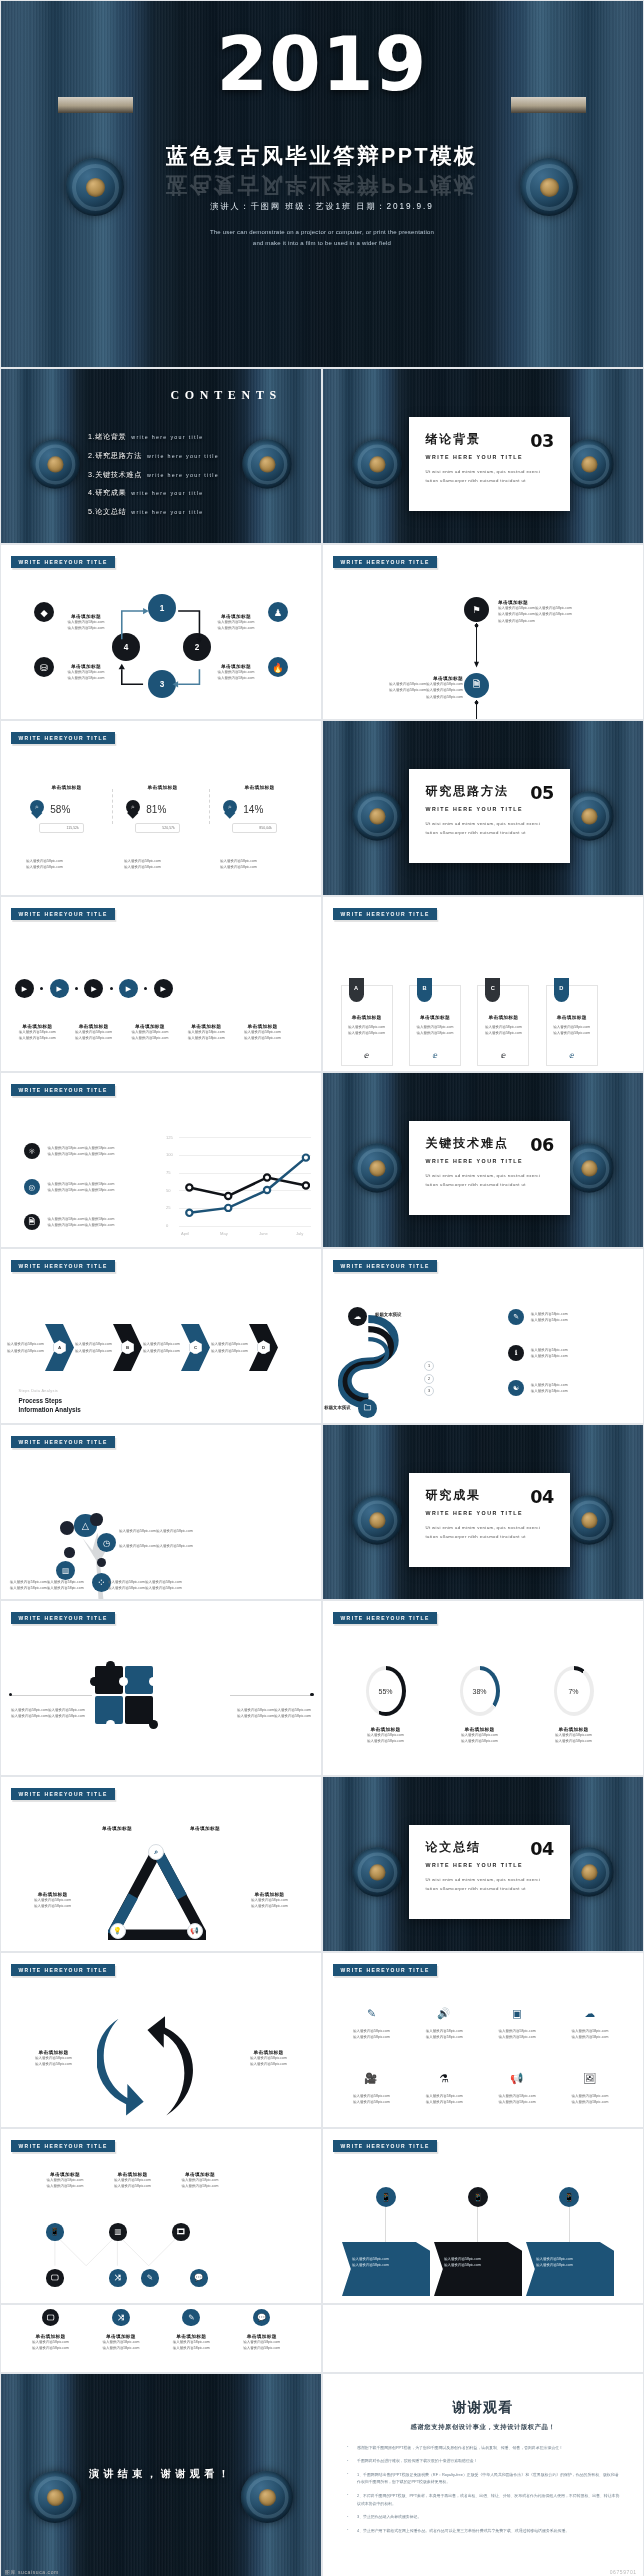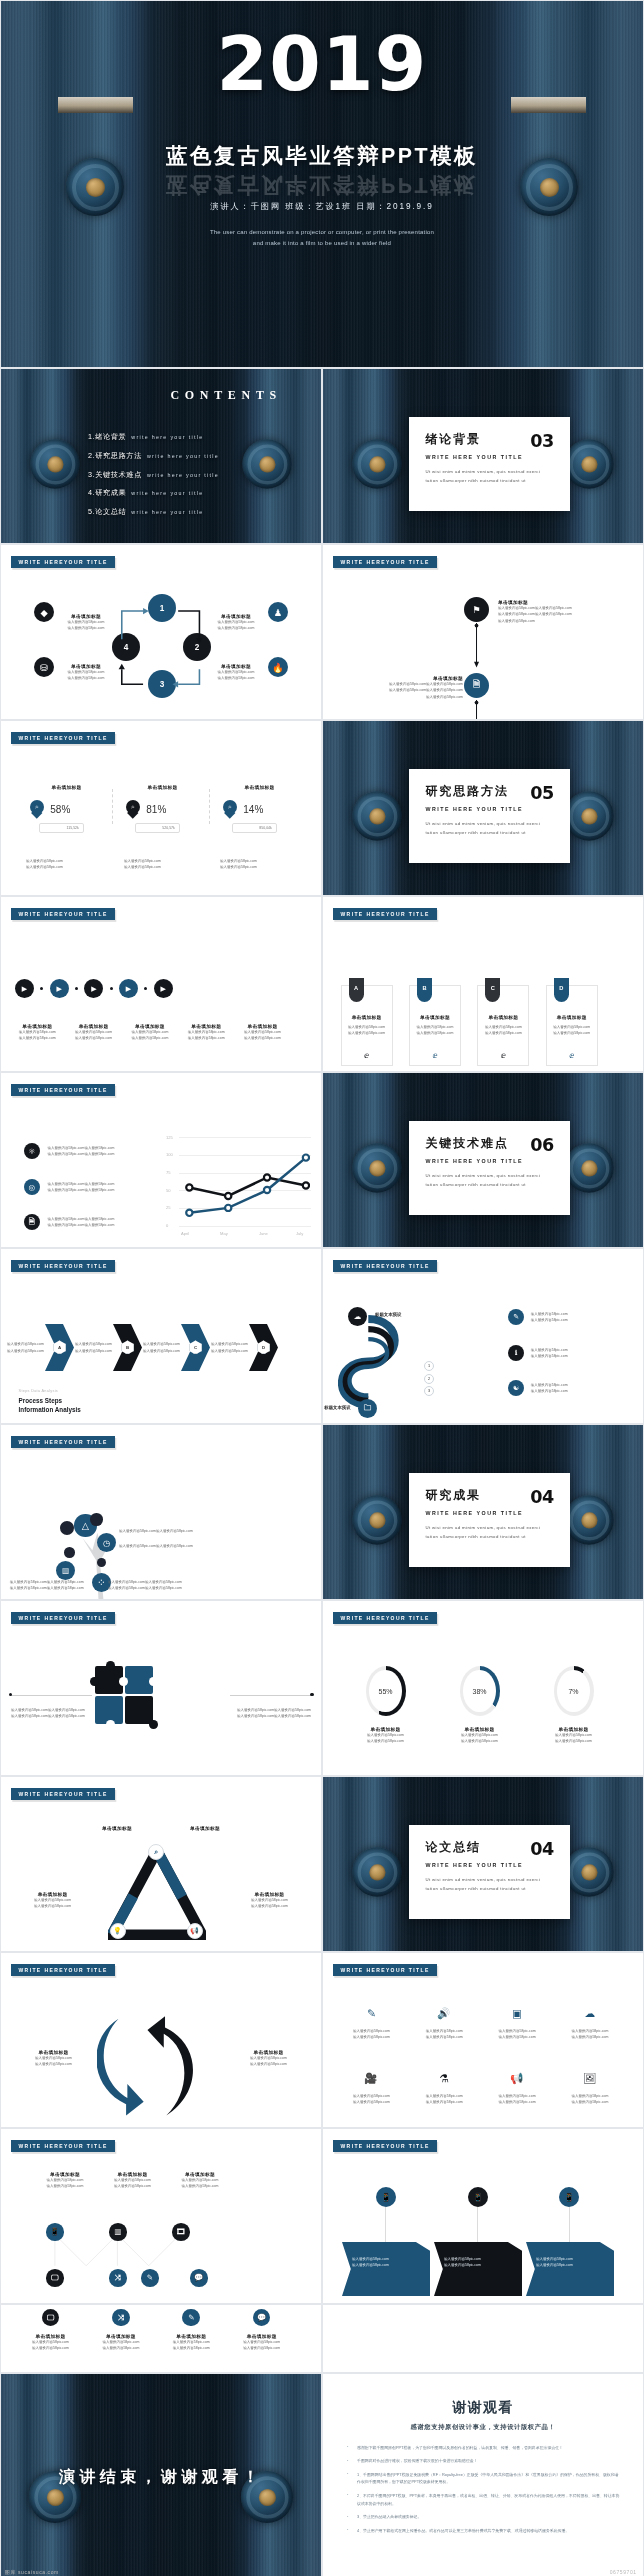--- a/index.html
+++ b/index.html
@@ -121,21 +121,21 @@
 
   
   .pz{ position:absolute; width:28px; height:28px; }
 
   
   .ig-ico{ font-size:10.7px; text-align:center; }
 
   
   .closing .year{ top:33px; font-size:42px; }
   .closing .bye{ position:absolute; left:0;right:0; top:93px; text-align:center; color:#fff;
-     font-size:16px; letter-spacing:4.4px; font-weight:700; text-shadow:0 1.3px 5px rgba(0,0,0,.7); }
+     font-size:10px; letter-spacing:4.4px; font-weight:700; text-shadow:0 1.3px 5px rgba(0,0,0,.7); }
   .closing .meta{ top:123px; font-size:6.3px; }
 
   
   .cr-h1{ text-align:center; font-size:14px; color:#2b3a46; font-weight:700; margin-top:25px; letter-spacing:1.3px; }
   .cr-h2{ text-align:center; font-size:6.3px; color:#3a4a57; font-weight:700; margin-top:6.3px; letter-spacing:0.6px; }
   .cr-list{ margin:11.3px 21.4px 0 21.4px; }
   .cr-list li{ list-style:none; position:relative; padding-left:12.6px; font-size:3.9px; color:#6b7b88;
      line-height:2.0; margin-bottom:5.7px; }
   .cr-list li::before{ content:"•"; position:absolute; left:2.5px; top:-0.6px; color:#9aa8b4; }
 

